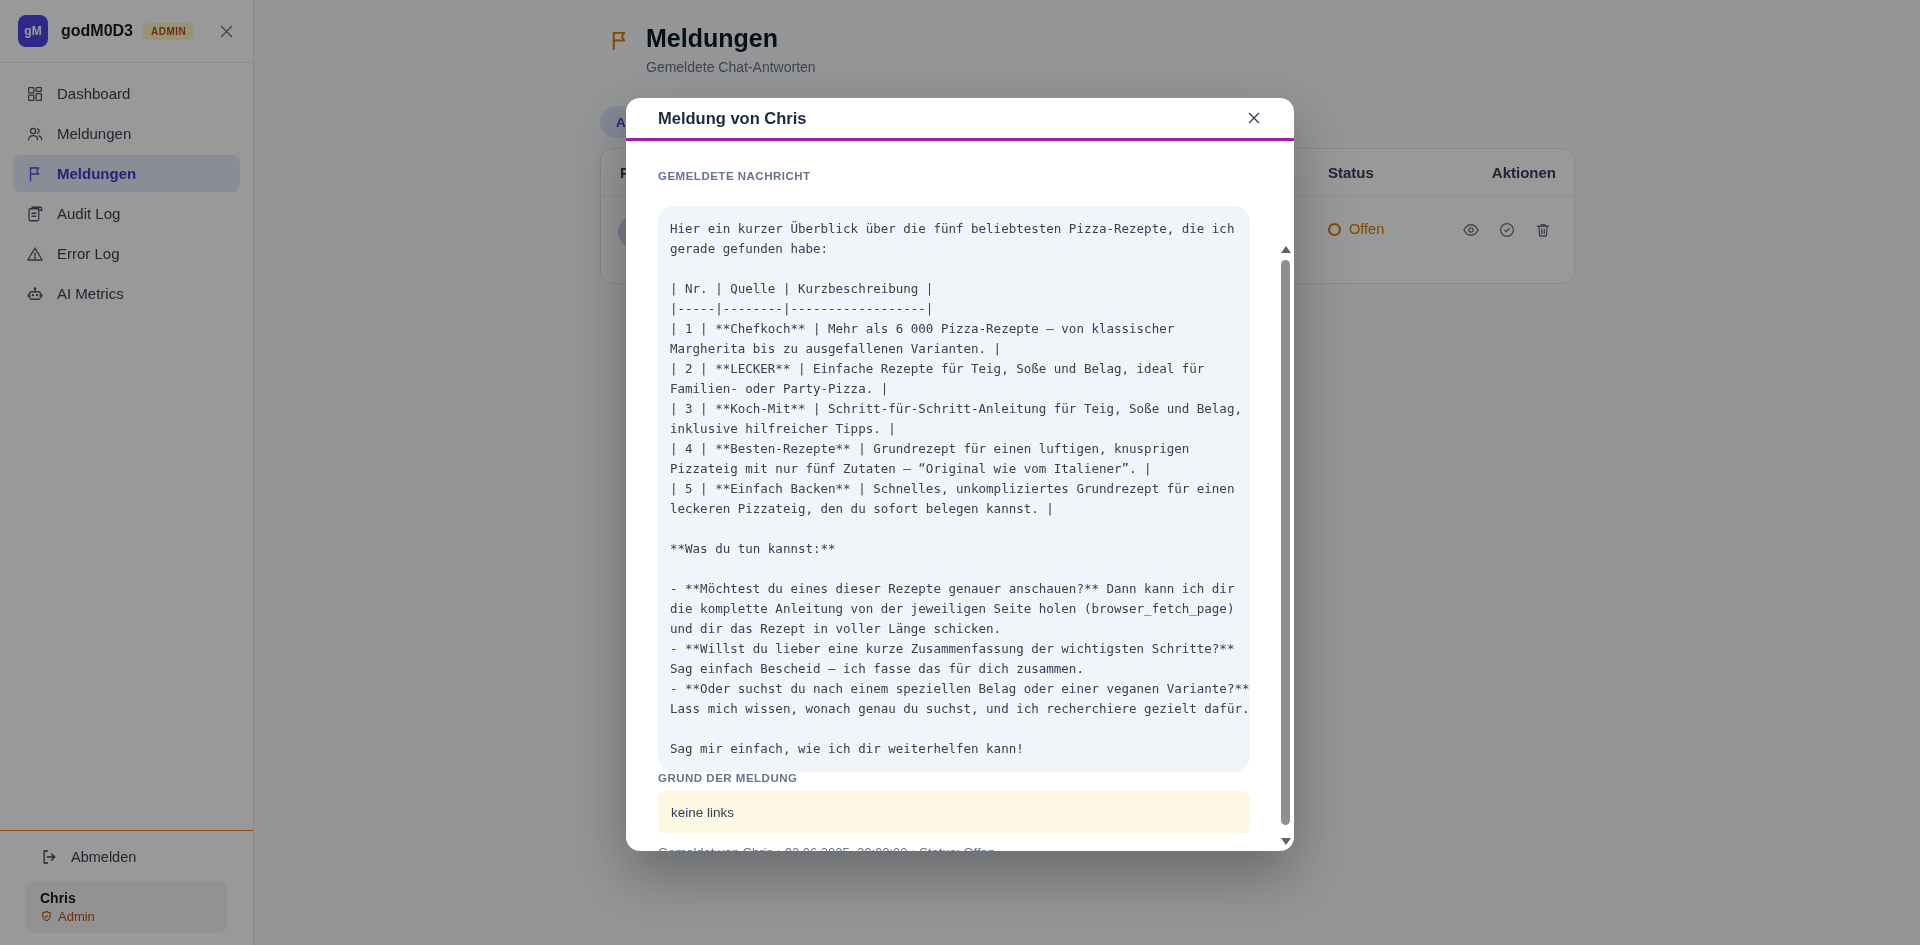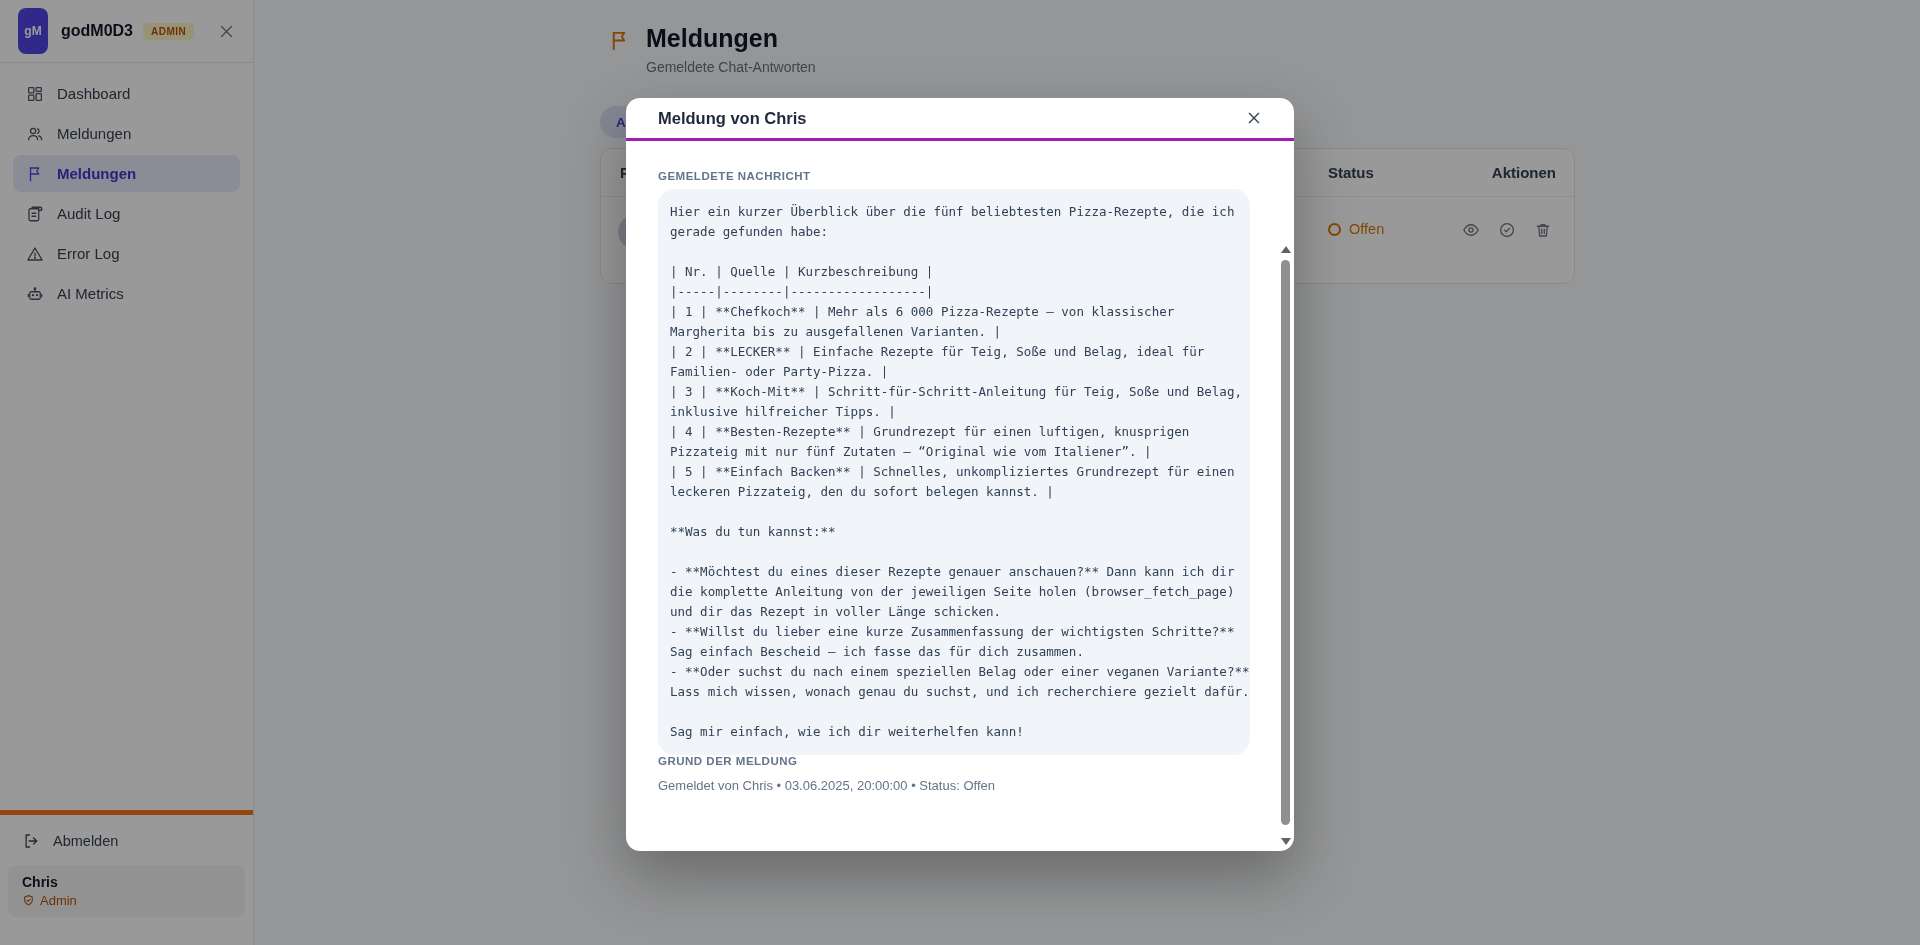--- a/index.html
+++ b/index.html
@@ -5,35 +5,35 @@
   * { margin:0; padding:0; box-sizing:border-box; }
   html,body { width:1920px; height:945px; overflow:hidden; background:#f8fafc;
               font-family:"Liberation Sans", sans-serif; }
   svg { display:block; }
 
   
   .sidebar { position:absolute; left:0; top:0; width:254px; height:945px;
              background:#ffffff; border-right:1px solid #e5e7eb; z-index:1; }
   .sb-header { height:63px; display:flex; align-items:center; padding:0 18px;
                border-bottom:1px solid #e5e7eb; }
-  .logo { width:30px; height:46px; border-radius:8px; background:#4f46e5; color:#fff;
+  .logo { width:30px; height:32px; border-radius:8px; background:#4f46e5; color:#fff;
           font-size:12px; font-weight:bold; display:flex; align-items:center; justify-content:center; }
   .app-name { font-size:16px; font-weight:800; color:#111827; margin-left:13px; }
   .admin-badge { margin-left:10px; background:#fef3c7; color:#b45309; font-size:10px;
                  font-weight:700; letter-spacing:.5px; padding:3px 8px; border-radius:5px; }
   .sb-close { margin-left:auto; background:none; border:none; cursor:pointer; color:#6b7280; }
   .nav { padding:12px 13px; }
   .nav-item { display:flex; align-items:center; gap:13px; height:37px; padding:0 13px;
               border-radius:8px; color:#374151; font-size:15px; font-weight:500;
               margin-bottom:3px; cursor:pointer; }
   .nav-item .ni-icon { color:#4b5563; }
   .nav-item.active { background:#e7e9fb; color:#4338ca; font-weight:600; }
   .nav-item.active .ni-icon { color:#4f46e5; }
-  .sb-footer { position:absolute; left:0; bottom:16px; width:100%; border-top:5px solid #f97316;
-               padding:10px 8px 12px; }
+  .sb-footer { position:absolute; left:0; bottom:0; width:100%; border-top:1px solid #f97316;
+               padding:10px 26px 12px; }
   .logout { display:flex; align-items:center; gap:13px; padding:7px 14px; color:#374151;
             font-size:14.5px; cursor:pointer; border-radius:8px; }
   .user-card { margin-top:8px; background:#f3f4f6; border-radius:8px; padding:9px 14px; }
   .user-name { font-size:14px; font-weight:700; color:#111827; }
   .user-role { display:flex; align-items:center; gap:5px; margin-top:3px;
                color:#b45309; font-size:13px; }
 
   
   .page-header { position:absolute; left:608px; top:24px; display:flex; gap:15px; }
   .page-flag { color:#d97706; margin-top:5px; }
@@ -60,21 +60,21 @@
   .overlay { position:absolute; inset:0; background:rgba(0,0,0,.40); z-index:10; }
   .modal { position:absolute; left:626px; top:98px; width:668px; height:753px;
            background:#fff; border-radius:14px; z-index:20; overflow:hidden;
            box-shadow:0 25px 60px rgba(0,0,0,.30); }
   .modal-header { height:43px; display:flex; align-items:center; justify-content:space-between;
                   padding:0 28px 0 32px; border-bottom:3px solid #a21caf; }
   .modal-title { font-size:16.5px; font-weight:700; color:#1e293b; }
   .modal-close { background:none; border:none; cursor:pointer; color:#374151; padding:4px; }
   .modal-body { height:710px; padding:29px 44px 0 32px; overflow:hidden; }
   .section-label { font-size:11.5px; font-weight:700; color:#64748b; letter-spacing:.5px; }
-  .message-box { margin-top:7px; width:592px; background:#f1f5f9; border-radius:16px;
+  .message-box { margin-top:24px; width:592px; background:#f1f5f9; border-radius:16px;
                  padding:13px 12px; font-family:"DejaVu Sans Mono", monospace;
                  font-size:12.5px; line-height:20px; color:#334155; white-space:pre; }
   .reason-label { }
   .reason-box { margin-top:7px; width:592px; background:#fdf8e3; border-radius:8px;
                 padding:14px 13px; font-size:13.5px; color:#334155; }
   .modal-footer { margin-top:11px; font-size:13px; color:#64748b; }
 
   
   .m-scrollbar { position:absolute; right:2px; top:144px; bottom:4px; width:13px; z-index:25; }
   .sb-arrow { position:absolute; left:50%; transform:translateX(-50%); width:0; height:0;
@@ -292,20 +292,21 @@
 die komplette Anleitung von der jeweiligen Seite holen (browser_fetch_page)
 und dir das Rezept in voller Länge schicken.
 - **Willst du lieber eine kurze Zusammenfassung der wichtigsten Schritte?**
 Sag einfach Bescheid – ich fasse das für dich zusammen.
 - **Oder suchst du nach einem speziellen Belag oder einer veganen Variante?**
 Lass mich wissen, wonach genau du suchst, und ich recherchiere gezielt dafür.
 
 Sag mir einfach, wie ich dir weiterhelfen kann!</div>
 
     <div class="section-label reason-label">GRUND DER MELDUNG</div>
+    <div class="reason-box">keine links</div>
 
     <div class="modal-footer">Gemeldet von Chris • 03.06.2025, 20:00:00 • Status: Offen</div>
   </div>
 
   <div class="m-scrollbar">
     <div class="sb-arrow sb-up"></div>
     <div class="sb-thumb"></div>
     <div class="sb-arrow sb-down"></div>
   </div>
 </div>

